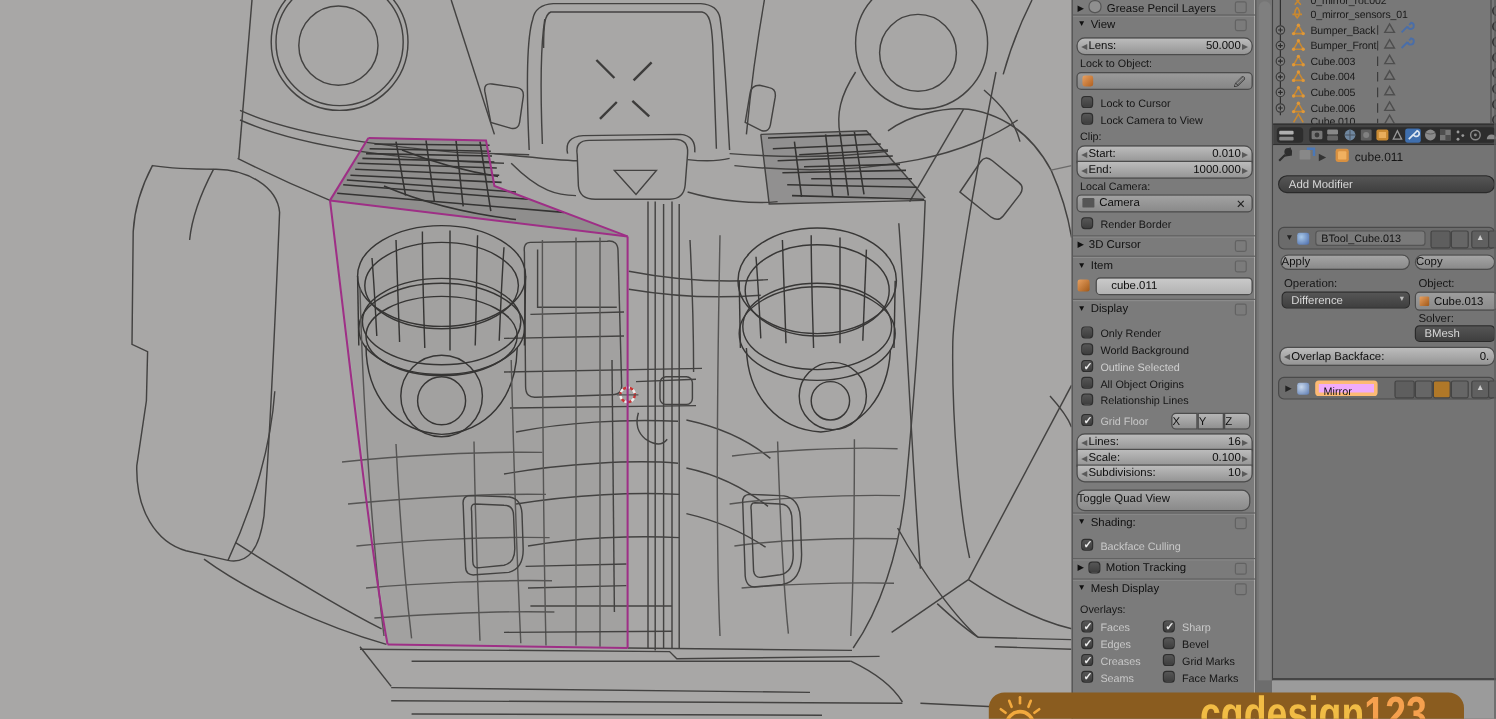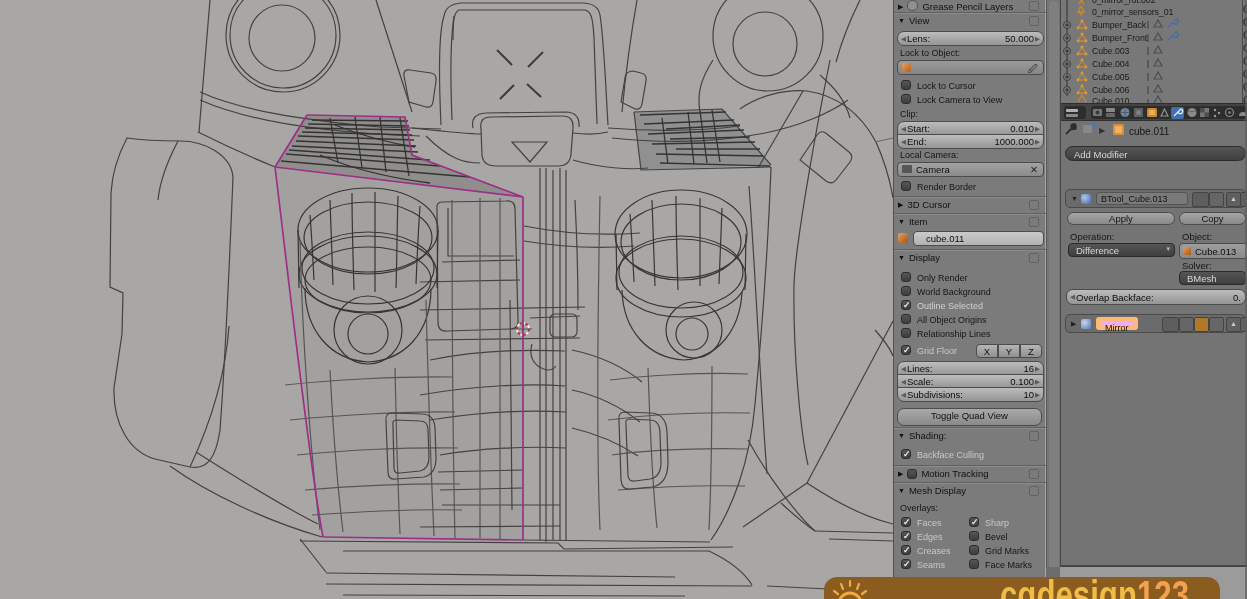--- a/index.html
+++ b/index.html
@@ -22,21 +22,21 @@
 #sb{position:absolute;left:1046px;top:0;width:14px;height:599px;background:#757575;border-left:1px solid #585858;box-sizing:border-box}
 #sb .th{position:absolute;left:2px;top:1px;width:10px;height:597px;border-radius:5px;background:#7f7f7f}
 
 #rc{position:absolute;left:1060px;top:0;width:187px;height:599px;background:#757575;border-left:1px solid #444;filter:blur(0.25px)}
 #ol{position:absolute;left:0;top:0;width:187px;height:103px;background:#787878}
 #ol .row{position:absolute;left:0;font-size:8.8px;letter-spacing:-0.1px;color:#1a1a1a;white-space:nowrap}
 #ph{position:absolute;left:0;top:103px;width:187px;height:18px;background:#434343;border-top:1px solid #2e2e2e;border-bottom:1px solid #303030;box-sizing:border-box}
 #pp{position:absolute;left:0;top:121px;width:187px;height:478px;background:#747474}
 #pp .lbl{position:absolute;font-size:9.5px;color:#161616;white-space:nowrap}
 .dbtn{position:absolute;border-radius:4px;background:linear-gradient(#555,#3f3f3f);border:1px solid #2a2a2a;color:#d8d8d8;font-size:9.5px;box-sizing:border-box}
-.lbtn{position:absolute;border-radius:7px;background:linear-gradient(#b5b5b5,#909090);border:1px solid #4c4c4c;color:#111;font-size:9.5px;text-align:center;box-sizing:border-box}
+.lbtn{position:absolute;border-radius:7px;background:linear-gradient(#b5b5b5,#909090);border:1px solid #4c4c4c;color:#111;font-size:9.5px;text-align:left;box-sizing:border-box}
 .mbox{position:absolute;left:4px;width:181px;border-radius:5px;background:#6b6b6b;border:1px solid #4a4a4a;box-sizing:border-box}
 
 #wm{position:absolute;left:824px;top:577px;width:396px;height:60px;border-radius:13px;background:#8a5c1f;overflow:hidden}
 #wm .txt{position:absolute;left:176px;top:-4px;font-size:40px;font-weight:bold;color:#f1bc45;font-family:"Liberation Sans",sans-serif;transform:scaleX(0.78);transform-origin:0 0;white-space:nowrap}
 #wm .txt b{color:#f5a04e}
 </style></head>
 <body>
 <svg id="vp" viewBox="0 0 893 599">
 <polygon points="307,115 405,117 412,155 523,197 275,167" fill="rgba(45,45,45,0.20)"></polygon>
 <polygon points="634,112 722,109 771,165 641,170" fill="rgba(45,45,45,0.18)"></polygon>
@@ -570,21 +570,21 @@
       </div>
     <div class="fld" style="left:5px;top:168px;width:178px;height:14px">
         <span class="al">◀</span>
         <span class="l" style="top:2px">Overlap Backface:</span>
         <span class="r" style="top:2px;right:4px">0.</span>
       </div>
 
     <div class="mbox" style="top:193px;height:19px">
       <span style="position:absolute;left:5px;top:5px;font-size:7px;color:#222">▶</span>
       <span style="position:absolute;left:15px;top:4px;width:10px;height:10px;background:radial-gradient(circle at 35% 35%,#c8d8ec,#5878b0);border-radius:2px"></span>
-      <span style="position:absolute;left:30px;top:2px;width:42px;height:13px;background:#f0abfc;border:5px solid #fdba74;border-radius:3px;font-size:9px;color:#111;padding-left:4px;box-sizing:border-box;line-height:12px">Mirror</span>
+      <span style="position:absolute;left:30px;top:2px;width:52px;height:13px;background:#f0abfc;border:3px solid #fdba74;border-radius:3px;font-size:9px;color:#111;padding-left:4px;box-sizing:border-box;line-height:12px">Mirror</span>
       <span style="position:absolute;left:96px;top:2px;width:15px;height:13px;background:#5e5e5e;border:1px solid #444;border-radius:2px"></span>
       <span style="position:absolute;left:113px;top:2px;width:13px;height:13px;background:#666;border:1px solid #444;border-radius:2px"></span>
       <span style="position:absolute;left:128px;top:2px;width:13px;height:13px;background:#b07828;border:1px solid #444;border-radius:2px"></span>
       <span style="position:absolute;left:143px;top:2px;width:13px;height:13px;background:#666;border:1px solid #444;border-radius:2px"></span>
       <span style="position:absolute;left:160px;top:2px;width:13px;height:13px;background:#606060;border:1px solid #444;border-radius:2px;color:#ccc;font-size:7px;text-align:center;line-height:12px">▲</span>
       <span style="position:absolute;left:174px;top:2px;width:11px;height:13px;background:#606060;border:1px solid #444;border-radius:2px"></span>
     </div>
   </div>
 </div>
 <div style="position:absolute;left:1060px;top:565px;width:187px;height:2px;background:#454545"></div>

